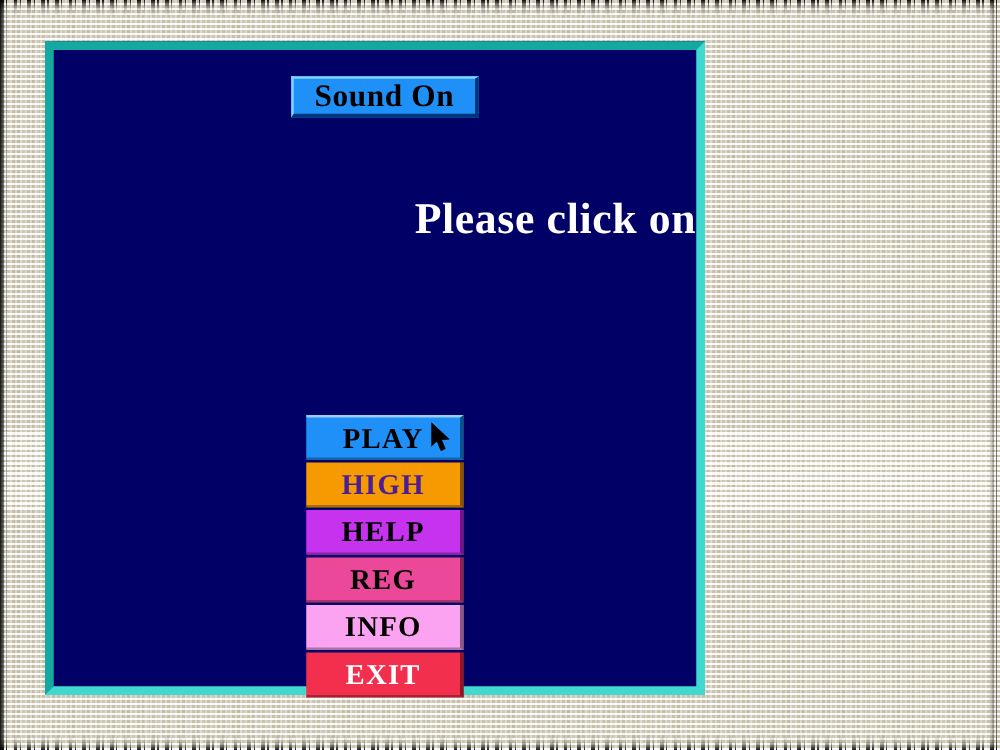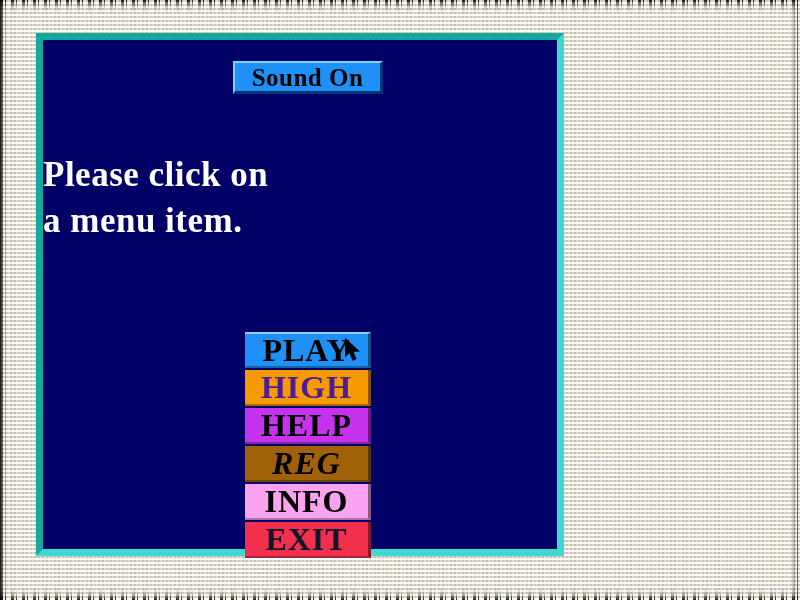--- a/index.html
+++ b/index.html
@@ -117,21 +117,21 @@
     white-space: nowrap;
     text-align: right;
   }
 
   
   #message {
     position: absolute;
     left: 0;
     top: 112px;
     width: 514px;
-    text-align: left;
+    text-align: right;
     color: #ffffff;
     font-family: "Liberation Serif", serif;
     font-weight: bold;
     font-size: 35px;
     line-height: 46px;
     letter-spacing: 0.5px;
   }
   #message .msg-line { display: block; }
 
   
@@ -150,21 +150,21 @@
     border-right: 3px solid rgba(0,0,0,0.45);
     border-bottom: 2px solid rgba(0,0,0,0.30);
     display: flex;
     align-items: center;
     justify-content: center;
     cursor: pointer;
   }
   .menu-button .btn-text {
     font-family: "Liberation Serif", serif;
     font-weight: bold;
-    font-size: 32px;
+    font-size: 23px;
     color: #000000;
     line-height: 1;
     letter-spacing: 1px;
     white-space: nowrap;
   }
   .menu-button.lit-top { border-top: 2px solid rgba(255,255,255,0.55); }
 
   
   #cursor {
     position: absolute;
@@ -185,47 +185,46 @@
 
   <div id="panel" style="background-color: rgb(0, 0, 102); border-color: rgb(21, 168, 160) rgb(63, 217, 208) rgb(63, 217, 208) rgb(21, 168, 160);">
     <div id="panel-inner">
 
       <div id="sound-button" style="background-color: rgb(30, 144, 247);">
         <span class="btn-text" style="color: rgb(0, 0, 0);">Sound On</span>
       </div>
 
       <div id="message" style="color: rgb(255, 255, 255);">
         <span class="msg-line">Please click on</span>
-        <span class="msg-line">a menu item.</span>
       </div>
 
       <div id="menu-stack">
 
         <div class="menu-button lit-top" style="background-color: rgb(30, 144, 247);">
           <span class="btn-text" style="color: rgb(0, 0, 0);">PLAY</span>
         </div>
 
         <div class="menu-button" style="background-color: rgb(245, 154, 0);">
           <span class="btn-text" style="color: #4c1d95;">HIGH</span>
         </div>
 
         <div class="menu-button" style="background-color: rgb(198, 51, 239); text-align: right;">
           <span class="btn-text" style="color: rgb(0, 0, 0);">HELP</span>
         </div>
 
-        <div class="menu-button" style="background-color: #a16207; font-style: italic;">
+        <div class="menu-button" style="background-color: #ec4899;">
           <span class="btn-text" style="color: rgb(0, 0, 0);">REG</span>
         </div>
 
         <div class="menu-button" style="background-color: rgb(251, 163, 240);">
           <span class="btn-text" style="color: rgb(0, 0, 0); text-align: right;">INFO</span>
         </div>
 
         <div class="menu-button" style="background-color: rgb(242, 48, 78);">
-          <span class="btn-text" style="color: #0f172a;">EXIT</span>
+          <span class="btn-text" style="color: #ffffff;">EXIT</span>
         </div>
 
       </div>
     </div>
   </div>
 
   <svg id="cursor" viewBox="0 0 18 26" xmlns="http://www.w3.org/2000/svg" style="left: 345px; top: 338px;">
     <polygon points="0,0 0,19 4.6,14.8 7.8,22.5 11.2,20.9 8.1,13.6 14.3,13.3" fill="#000000" stroke="#000000" stroke-width="0.6"></polygon>
   </svg>
 

